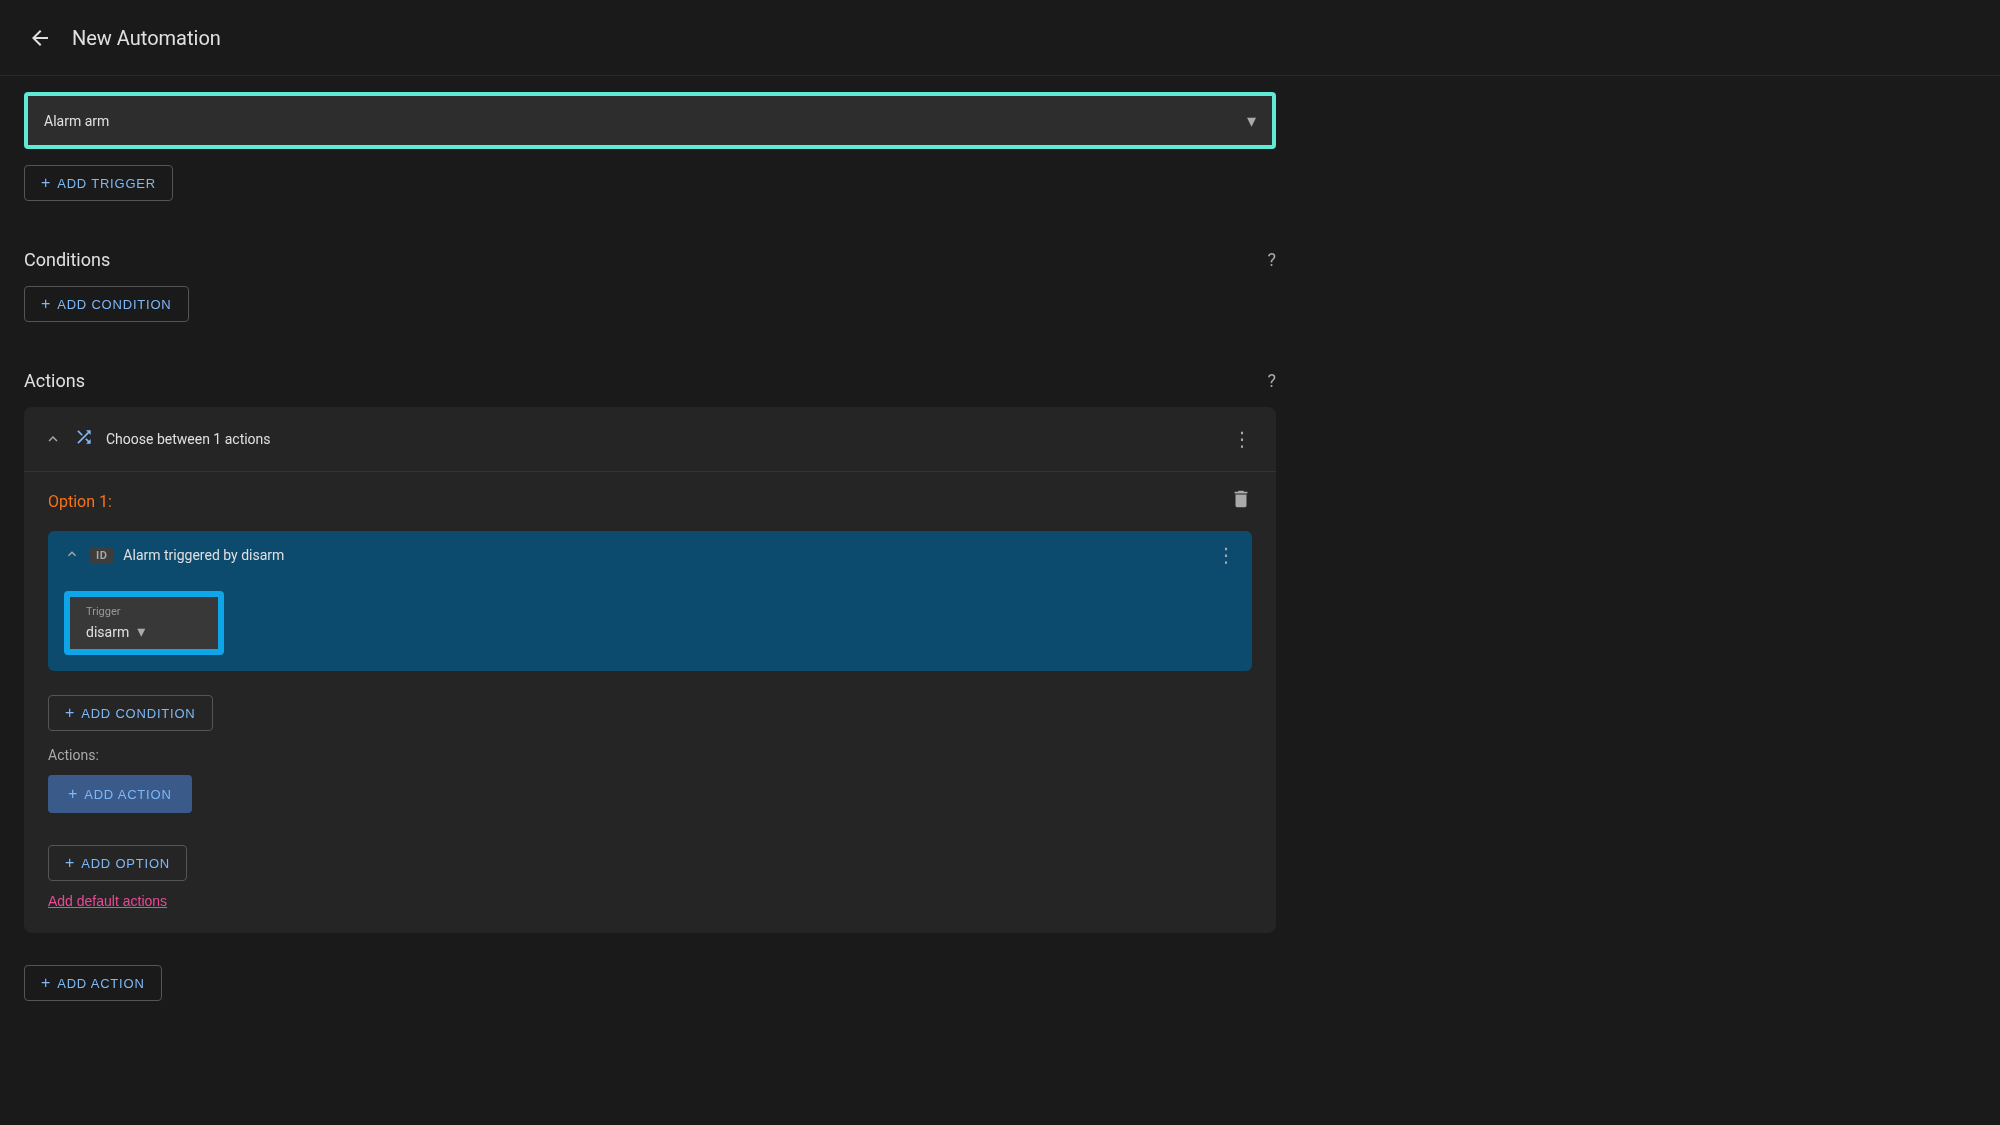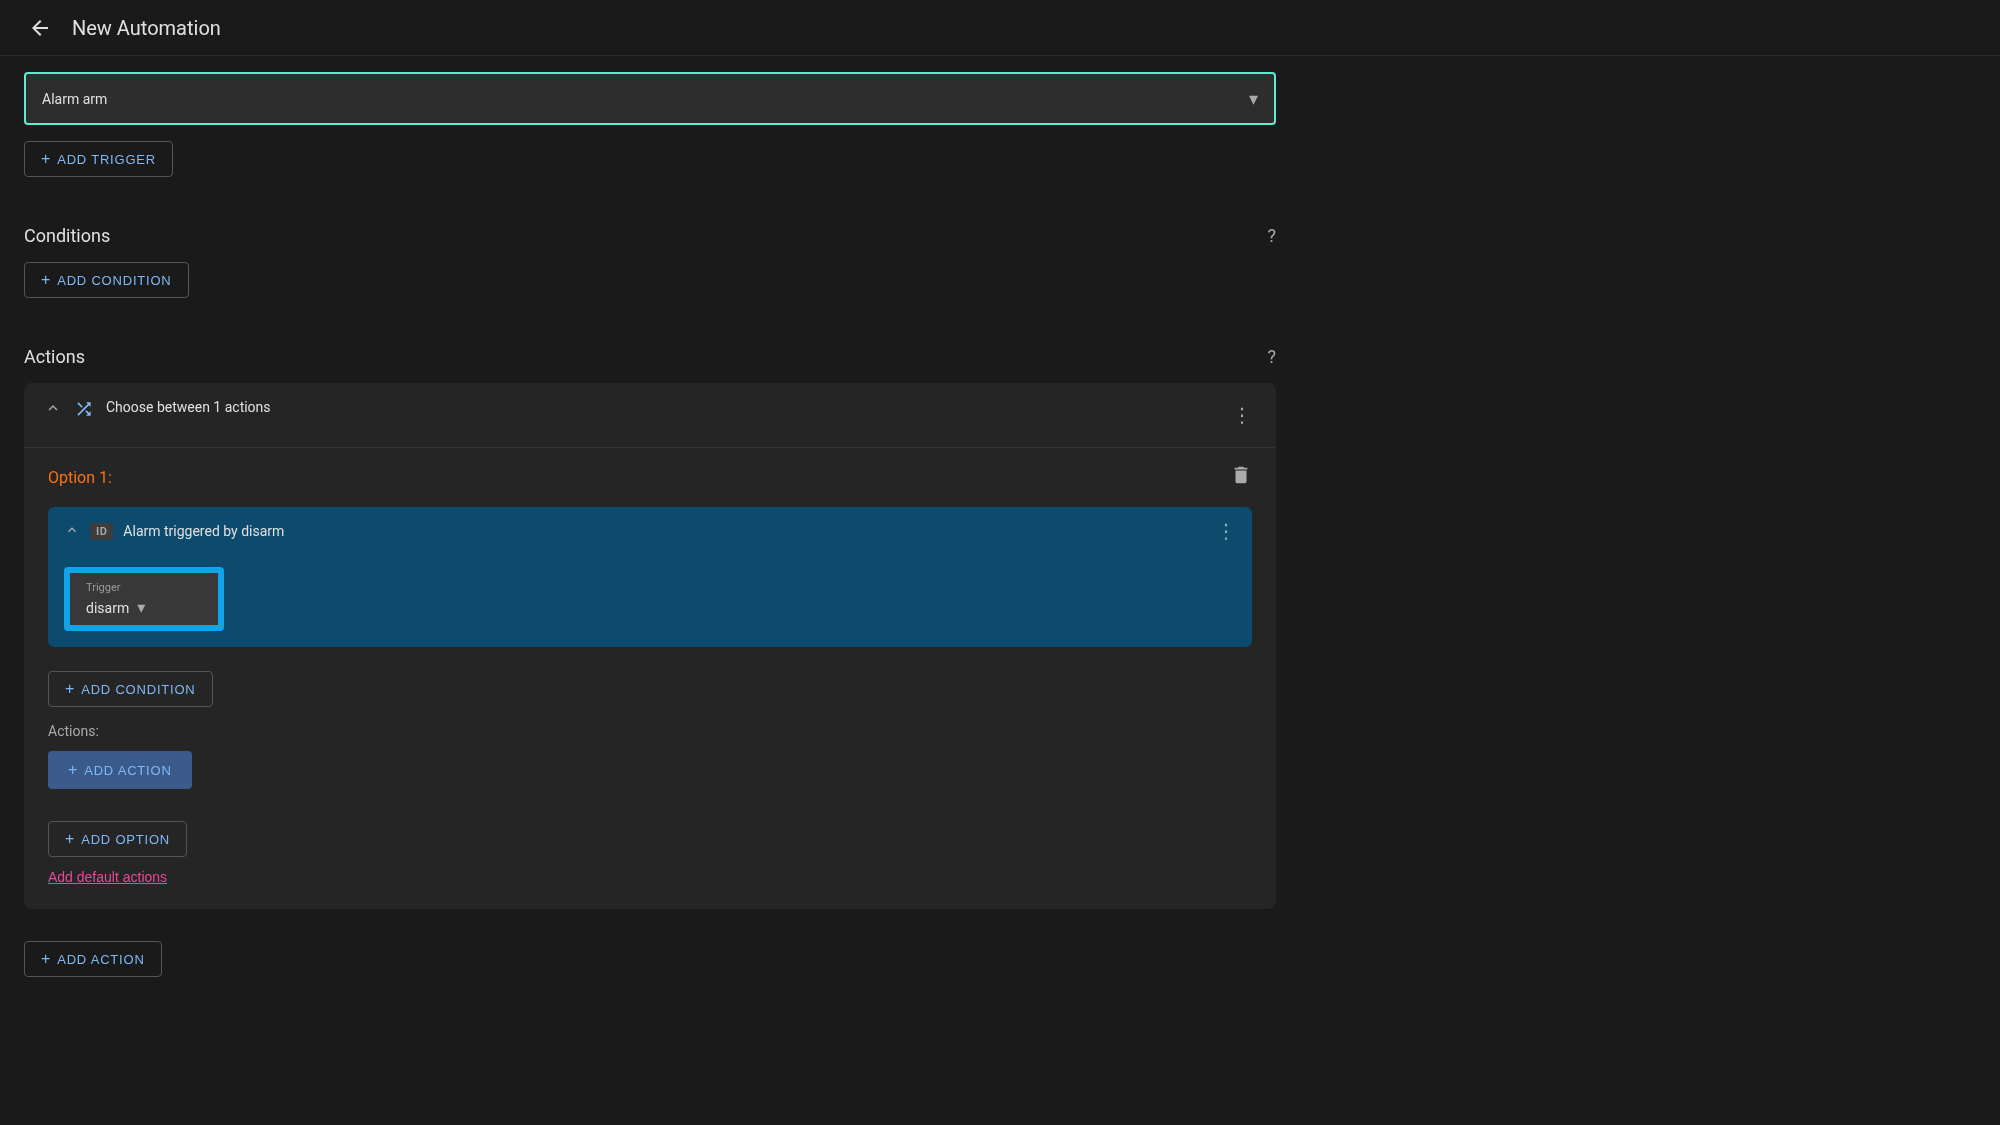--- a/index.html
+++ b/index.html
@@ -16,21 +16,21 @@
       width: 2000px;
       min-height: 1125px;
       overflow-x: hidden;
     }
 
     .header {
       display: flex;
       align-items: center;
       padding: 16px 24px;
       background-color: #1a1a1a;
-      height: 56px;
+      height: 76px;
       border-bottom: 1px solid #2a2a2a;
     }
 
     .back-btn {
       background: none;
       border: none;
       color: #e0e0e0;
       cursor: pointer;
       display: flex;
       align-items: center;
@@ -51,21 +51,21 @@
       max-width: 1300px;
     }
 
     .alarm-arm-row {
       margin-top: 16px;
       position: relative;
     }
 
     .dropdown-field {
       background-color: #2d2d2d;
-      border: 2px solid #5eead4;
+      border: 4px solid #5eead4;
       border-radius: 4px;
       padding: 14px 16px;
       color: #e0e0e0;
       display: flex;
       align-items: center;
       justify-content: space-between;
       cursor: pointer;
       width: 100%;
       font-size: 14px;
     }
@@ -130,21 +130,21 @@
 
     .actions-card {
       background-color: #252525;
       border-radius: 8px;
       padding: 0;
       margin-bottom: 16px;
     }
 
     .choose-between-row {
       display: flex;
-      align-items: flex-start;
+      align-items: center;
       padding: 16px 20px;
       gap: 12px;
     }
 
     .collapse-btn {
       background: none;
       border: none;
       color: #aaa;
       cursor: pointer;
       display: flex;

